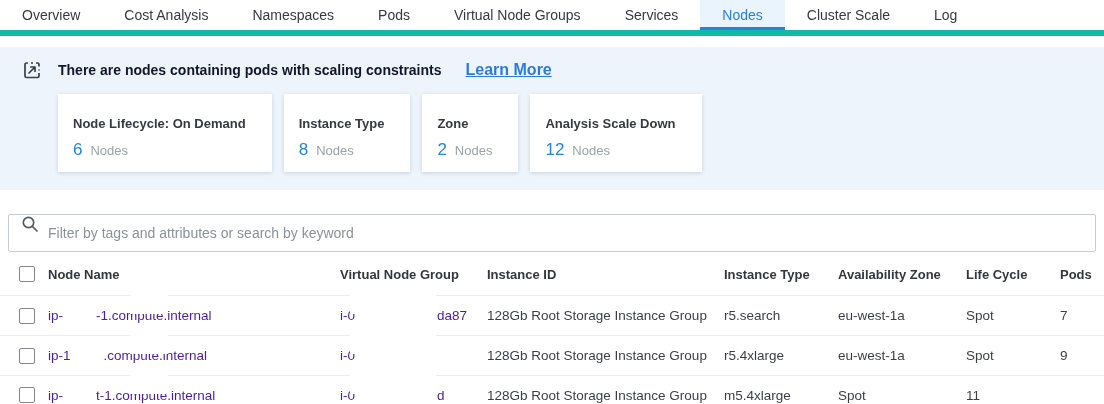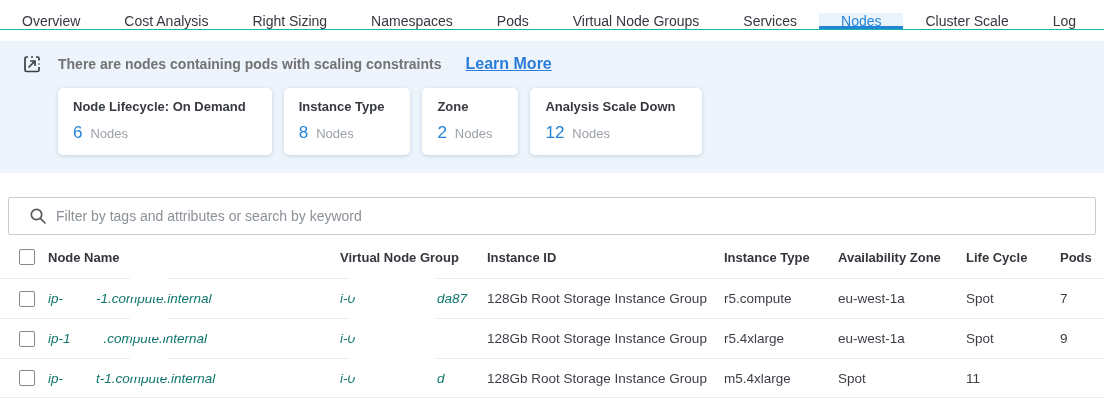--- a/index.html
+++ b/index.html
@@ -1,74 +1,73 @@
 <!DOCTYPE html>
 <html><head>
 <meta charset="utf-8">
 <style>
   * { margin:0; padding:0; box-sizing:border-box; }
   html,body { width:1104px; height:404px; background:#fff; overflow:hidden;
               font-family:"Liberation Sans", sans-serif; }
 
   
-  .tabbar { display:flex; height:30px; border-bottom:1px solid #14b8a6; background:#fff;align-items:flex-end; }
+  .tabbar { display:flex; height:36px; border-bottom:6px solid #14b8a6; background:#fff; }
   .tab { display:flex; align-items:center; padding:0 22px; font-size:14px; color:#36393f;
          cursor:pointer; white-space:nowrap; }
   .tab.active { color:#2684d8; background:#eaf4fd; box-shadow:inset 0 -3px 0 #2684d8; }
 
   
   .notice { background:#edf4fc; margin-top:11px; padding:13px 20px 18px 22px; }
   .notice-head { display:flex; align-items:center; gap:16px; }
-  .notice-text { font-size:14px; font-weight:700; color:#737373; }
+  .notice-text { font-size:14px; font-weight:700; color:#0f172a; }
   .notice-link { font-size:16px; font-weight:700; color:#2b7cd9; text-decoration:underline;
                  margin-left:8px; cursor:pointer; }
   .scale-icon { display:flex; align-items:center; }
 
   
   .cards { display:flex; gap:12px; margin:14px 0 0 36px; }
-  .card { background:#fff; border-radius:5px; box-shadow:0 1px 4px rgba(40,60,90,.18);
-          padding:11px 26px 12px 15px; cursor:pointer; }
+  .card { background:#fff; border-radius:0; box-shadow:0 1px 4px rgba(40,60,90,.18);
+          padding:22px 26px 12px 15px; cursor:pointer; }
   .card-title { font-size:13px; font-weight:700; color:#36393f; white-space:nowrap; }
   .card-values { margin-top:9px; display:flex; align-items:baseline; gap:8px; }
   .card-value { font-size:17px; color:#2684d8; }
   .card-unit { font-size:13px; color:#9ba1a8; }
 
   
   .search { margin:24px 8px 0; height:38px; border:1px solid #c7ccd1; border-radius:2px;
-            display:flex; align-items:center; padding:0 20px; gap:9px; background:#fff; }
+            display:flex; padding:0 12px; gap:9px; background:#fff; }
   .search input { flex:1; border:none; outline:none; font-size:14px; color:#36393f;
                   font-family:"Liberation Sans", sans-serif; background:transparent; }
   .search input::placeholder { color:#8b9198; }
 
   
   .table { margin-top:1px; }
   .thead, .trow { display:grid;
     grid-template-columns:48px 292px 147px 237px 114px 128px 94px auto;
     align-items:center; }
   .thead { height:42px; font-size:13px; font-weight:700; color:#33363b; }
   .trow { height:40px; border-top:1px solid #ebedef; font-size:13.5px; color:#3b3f45;
           position:relative; }
   .trow:last-child { border-bottom:1px solid #ebedef; }
   .cb-cell { padding-left:19px; }
   input[type=checkbox] { appearance:none; -webkit-appearance:none; width:16px; height:16px;
       border:1.6px solid #82878d; border-radius:2px; background:#fff; cursor:pointer; display:block; }
-  .link-cell { color:#0f766e; cursor:pointer; white-space:nowrap;font-style:italic; }
+  .link-cell { color:#4c1d95; cursor:pointer; white-space:nowrap; }
   .gap-name { display:inline-block; width:33px; }
   .gap-id { display:inline-block; width:82px; }
   .redact { position:absolute; background:#fff; top:-9px; height:27px; z-index:2; }
   .redact-name { left:130px; width:38px; }
   .redact-id { left:350px; width:86px; }
 </style>
 </head>
 <body>
 
 <div class="tabbar">
   <div class="tab">Overview</div>
   <div class="tab">Cost Analysis</div>
-  <div class="tab">Right Sizing</div>
   <div class="tab">Namespaces</div>
   <div class="tab">Pods</div>
   <div class="tab">Virtual Node Groups</div>
   <div class="tab">Services</div>
   <div class="tab active">Nodes</div>
   <div class="tab">Cluster Scale</div>
   <div class="tab">Log</div>
 </div>
 
 <div class="notice">
@@ -142,21 +141,21 @@
 
   <div class="trow">
     <i class="redact redact-name"></i>
     <i class="redact redact-id"></i>
     <div class="cb-cell">
         <input type="checkbox" style="">
       </div>
     <div class="link-cell"><span>ip-</span><span class="gap-name"></span><span>-1.compute.internal</span></div>
     <div class="link-cell"><span>i-0</span><span class="gap-id"></span><span>da87</span></div>
     <div>128Gb Root Storage Instance Group</div>
-    <div>r5.compute</div>
+    <div>r5.search</div>
     <div>eu-west-1a</div>
     <div>Spot</div>
     <div>7</div>
   </div>
 
   <div class="trow">
     <i class="redact redact-name"></i>
     <i class="redact redact-id"></i>
     <div class="cb-cell">
         <input type="checkbox" style="">

